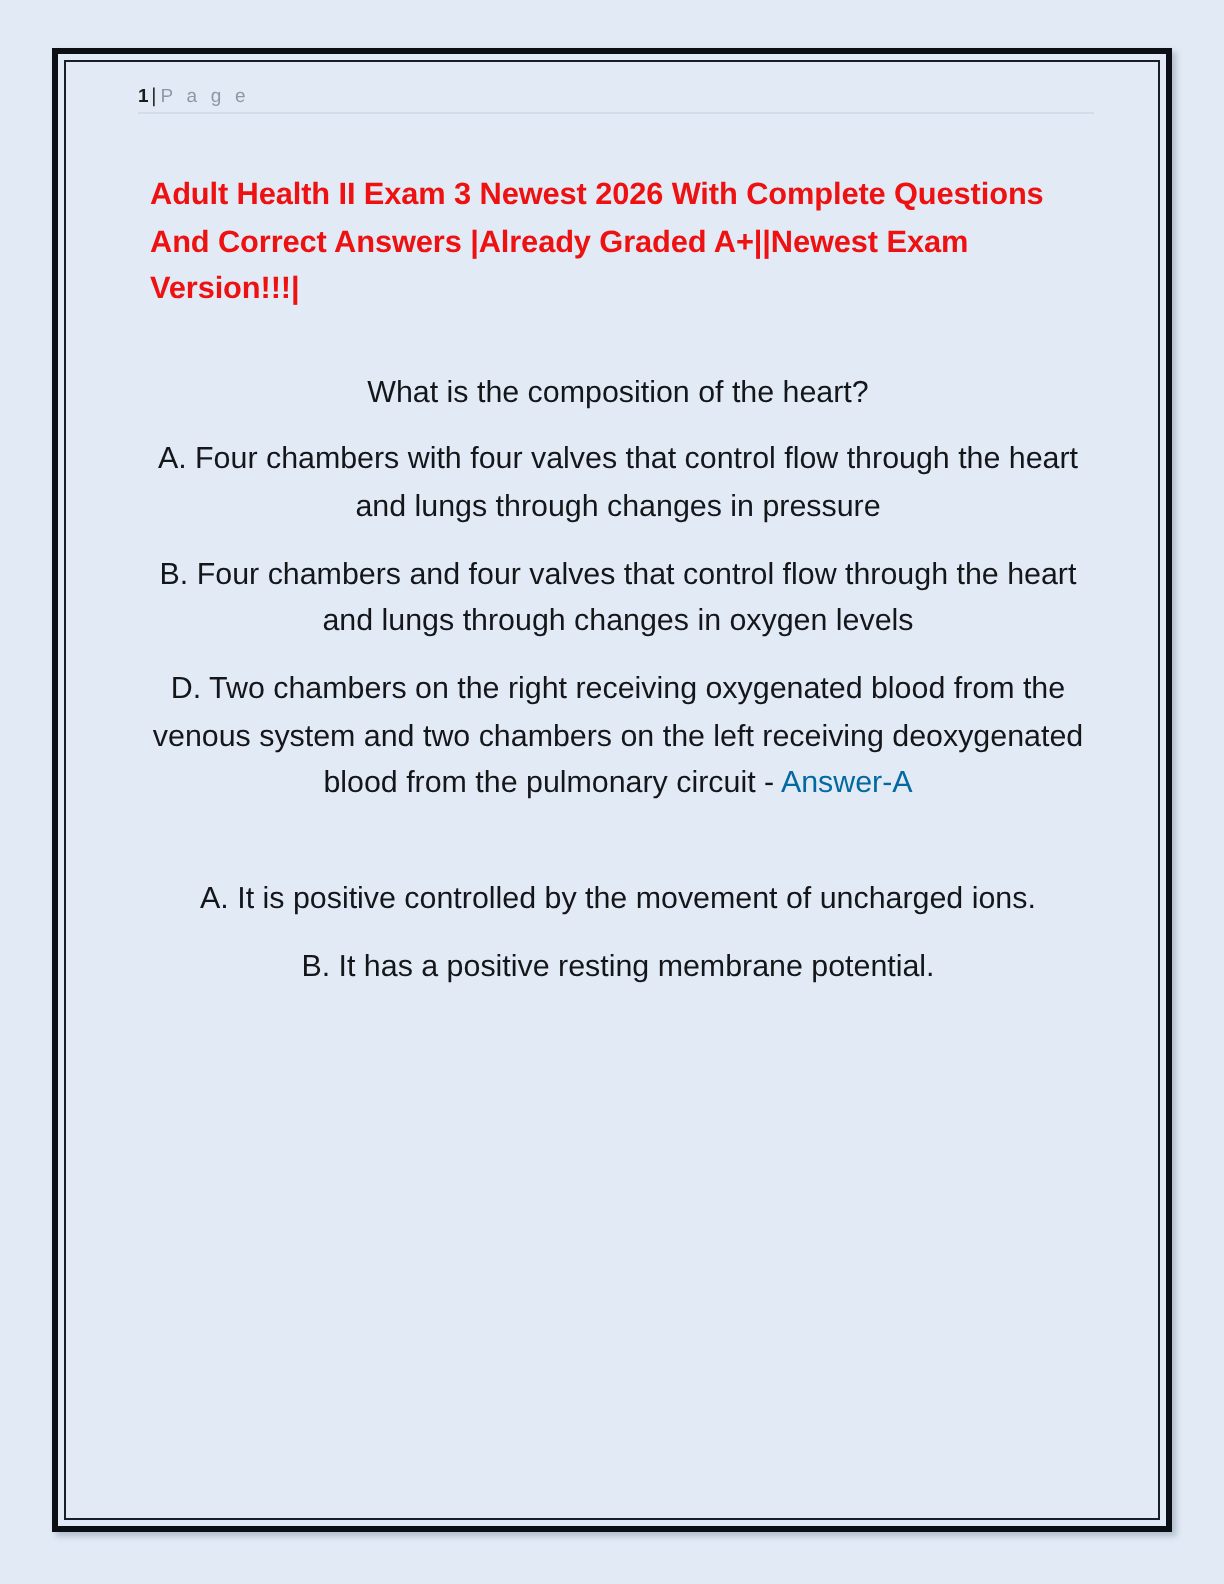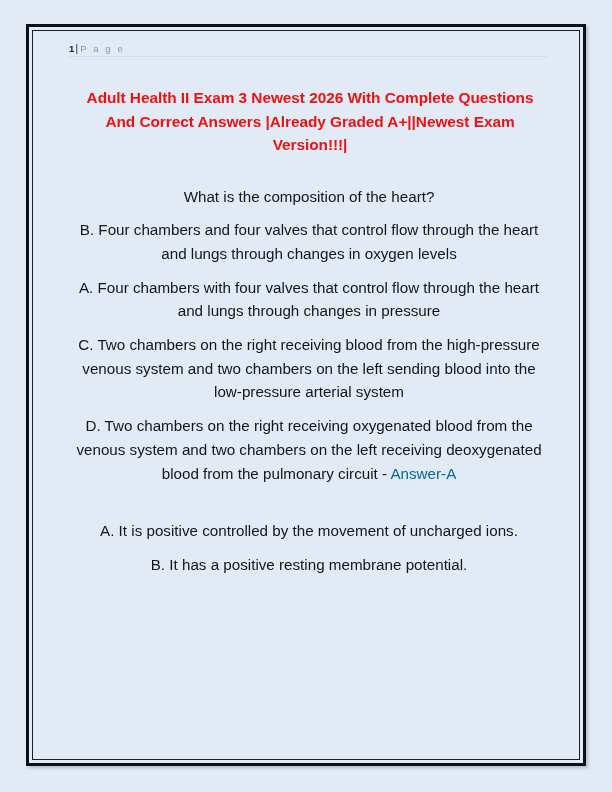--- a/index.html
+++ b/index.html
@@ -75,21 +75,20 @@
     left: 0px;
     right: 6px;
     top: 21px;
     height: 1px;
     background: #d3dce8;
   }
 
   
   .doc-title {
     margin: 24px 8px 0 6px;
-    text-align: center;
     color: #ee1111;
     font-weight: bold;
     font-size: 15.4px;
     line-height: 23.5px;
     letter-spacing: -0.05px;
   }
 
   
   .body-area {
     margin-top: 28px;
@@ -125,23 +124,22 @@
       <span class="hdr-num">1</span><span class="hdr-pipe">|</span><span class="hdr-page">P a g e</span>
       <div class="hdr-rule"></div>
     </div>
 
     <div class="doc-title">Adult Health II Exam 3 Newest 2026 With Complete Questions And Correct Answers |Already Graded A+||Newest Exam Version!!!|</div>
 
     <div class="body-area">
 
       <div class="qblock">
         <p class="para">What is the composition of the heart?</p>
+        <p class="para">A. Four chambers with four valves that control flow through the heart and lungs through changes in pressure</p>
         <p class="para">B. Four chambers and four valves that control flow through the heart and lungs through changes in oxygen levels</p>
-        <p class="para">A. Four chambers with four valves that control flow through the heart and lungs through changes in pressure</p>
-        <p class="para">C. Two chambers on the right receiving blood from the high-pressure venous system and two chambers on the left sending blood into the low-pressure arterial system</p>
         <p class="para"><span>D. Two chambers on the right receiving oxygenated blood from the venous system and two chambers on the left receiving deoxygenated blood from the pulmonary circuit - </span><span class="answer-tag">Answer-A</span></p>
       </div>
 
       <div class="block-gap"></div>
 
       <div class="qblock">
         <p class="para">A. It is positive controlled by the movement of uncharged ions.</p>
         <p class="para">B. It has a positive resting membrane potential.</p>
       </div>
 

